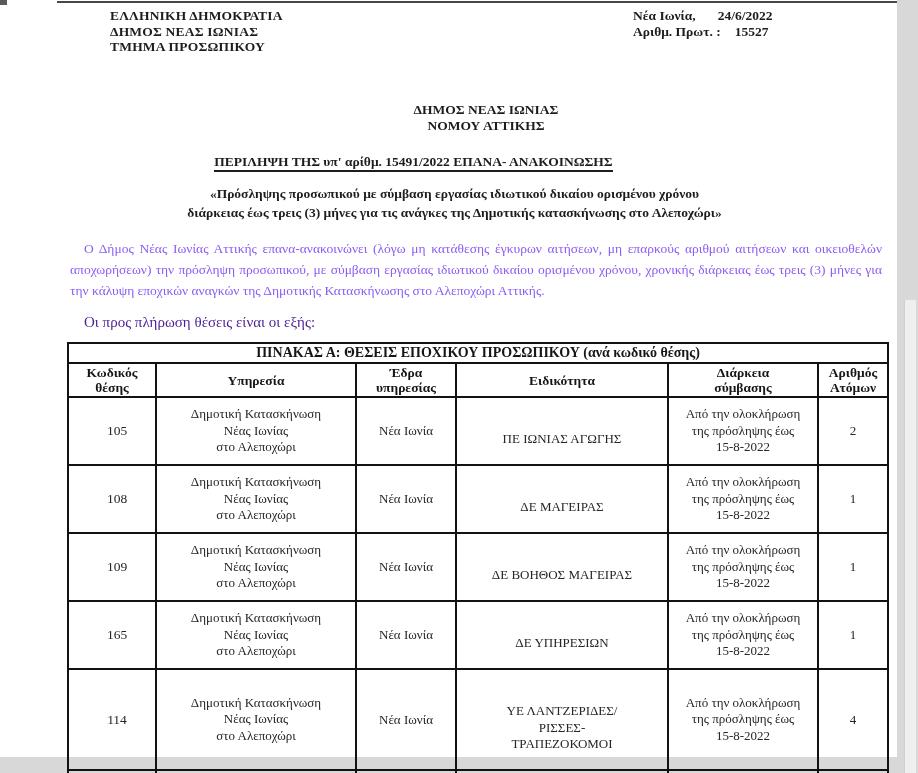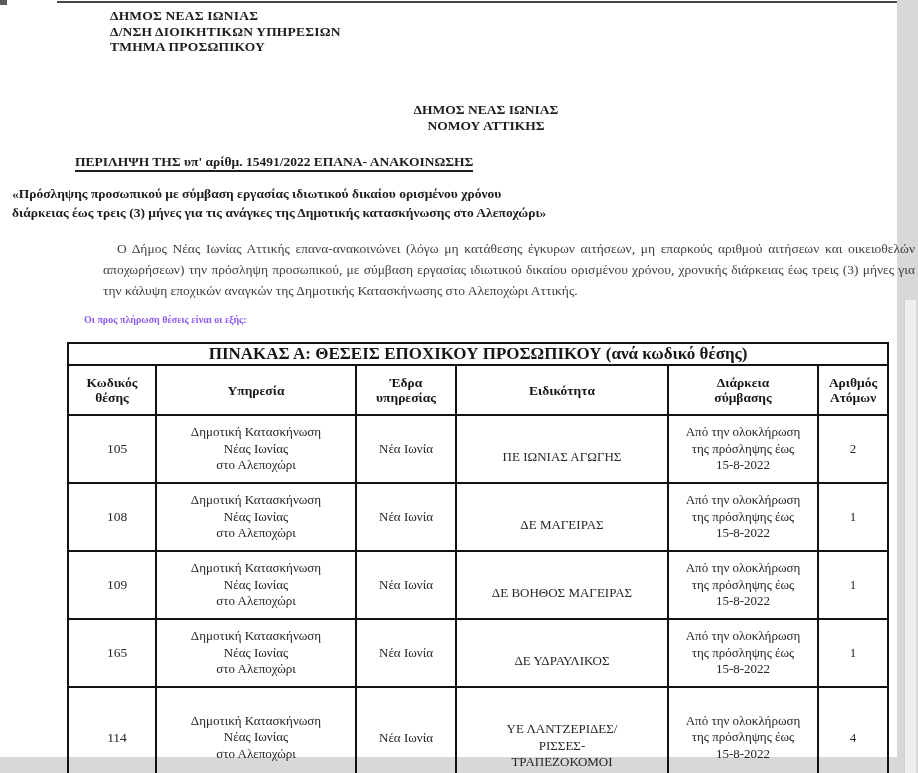--- a/index.html
+++ b/index.html
@@ -65,83 +65,82 @@
     font-weight: bold;
     font-size: 13.5px;
     line-height: 16px;
     color: #1d1d1d;
   }
   .summary-title {
     position: absolute;
     left: 0; top: 154px;
     width: 752px;
     padding-left: 75px;
-    text-align: left;
+    text-align: center;
     font-size: 13.5px;
     color: #1d1d1d;
   }
   .summary-title span {
     font-weight: bold;
     border-bottom: 2px solid #1d1d1d;
     padding-bottom: 1px;
   }
   .subject {
     position: absolute;
     left: 0; top: 184px;
     width: 897px;
     padding-left: 12px;
+    text-align: center;
     font-weight: bold;
     font-size: 13.5px;
     line-height: 19px;
     color: #1d1d1d;
     white-space: pre-line;
   }
   .body-paragraph {
     position: absolute;
     left: 70px; top: 238px;
     width: 812px;
     font-size: 13.5px;
     line-height: 21px;
     text-align: justify;
     text-indent: 14px;
-    color: #404040;
-    margin-left: 33px;
+    color: #8b5cf6;
   }
   .body-intro {
     position: absolute;
     left: 70px; top: 314px;
     width: 812px;
-    font-size: 10px;
+    font-size: 15px;
     text-indent: 14px;
-    color: #8b5cf6;
-    font-weight: bold;
+    color: #4c1d95;
   }
 
   table.positions {
     position: absolute;
     left: 67px; top: 342px;
     width: 820px;
     border-collapse: collapse;
     table-layout: fixed;
     color: #262626;
   }
   table.positions th, table.positions td {
     border: 2px solid #121212;
     text-align: center;
     vertical-align: middle;
     overflow: hidden;
   }
   th.table-title {
     height: 20px;
-    font-size: 17px;
+    font-size: 14px;
     font-weight: bold;
     color: #161616;
   }
   tr.col-headers th {
-    height: 50px;
+    height: 34px;
     font-size: 13.5px;
     font-weight: bold;
     line-height: 15px;
     white-space: pre-line;
     color: #161616;
   }
   tbody td { height: 60px; font-size: 13px; border-radius: 31px; }
   td.c-code { font-size: 13.5px; padding-left: 10px; }
   td.c-service, td.c-duration, td.c-specialty { white-space: pre-line; line-height: 16.5px; }
   td.c-duration { font-size: 13px; }
@@ -153,25 +152,37 @@
   }
 </style>
 </head>
 <body>
 
 <div class="page">
   <div class="top-line"></div>
   <div class="corner-mark"></div>
 
   <div class="header-left">
+    <div>ΕΛΛΗΝΙΚΗ ΔΗΜΟΚΡΑΤΙΑ</div>
     <div>ΔΗΜΟΣ  ΝΕΑΣ  ΙΩΝΙΑΣ</div>
-    <div>Δ/ΝΣΗ ΔΙΟΙΚΗΤΙΚΩΝ ΥΠΗΡΕΣΙΩΝ</div>
     <div>ΤΜΗΜΑ ΠΡΟΣΩΠΙΚΟΥ</div>
   </div>
 
+  <div class="header-right">
+    <div class="hr-row">
+      <span>Νέα Ιωνία,</span>
+      <span class="gap1"></span>
+      <span>24/6/2022</span>
+    </div>
+    <div class="hr-row">
+      <span>Αριθμ. Πρωτ. :</span>
+      <span class="gap2"></span>
+      <span>15527</span>
+    </div>
+  </div>
 
   <div class="center-heading">
     <div>ΔΗΜΟΣ ΝΕΑΣ ΙΩΝΙΑΣ</div>
     <div>ΝΟΜΟΥ ΑΤΤΙΚΗΣ</div>
   </div>
 
   <div class="summary-title">
     <span>ΠΕΡΙΛΗΨΗ ΤΗΣ υπ' αρίθμ. 15491/2022 ΕΠΑΝΑ- ΑΝΑΚΟΙΝΩΣΗΣ</span>
   </div>
 
@@ -263,21 +274,21 @@
   </tr>
 
   <tr>
     <td class="c-code">165</td>
     <td class="c-service">Δημοτική Κατασκήνωση
 Νέας Ιωνίας
 στο Αλεποχώρι</td>
     <td class="c-seat">Νέα Ιωνία</td>
     <td class="c-specialty">
       <span class="spec-wrap">
-        <span>ΔΕ ΥΔΡΑΥΛΙΚΟΣ</span>
+        <span>ΔΕ ΥΠΗΡΕΣΙΩΝ</span>
         
       </span>
     </td>
     <td class="c-duration">Από  την ολοκλήρωση
 της πρόσληψης  έως
 15-8-2022</td>
     <td class="c-count">1</td>
   </tr>
 
   <tr>

